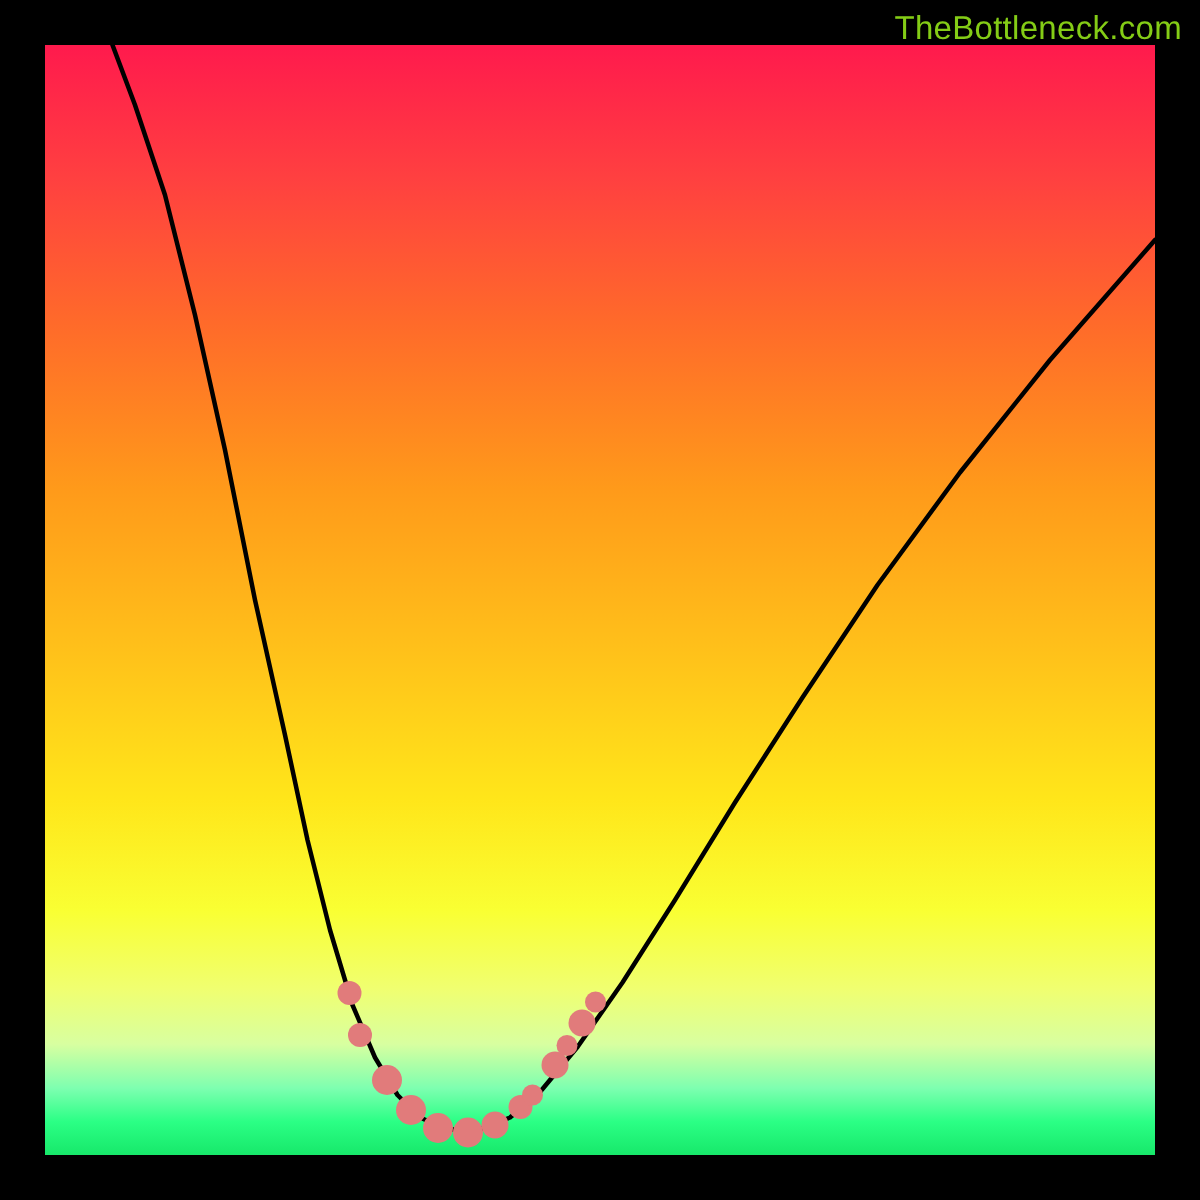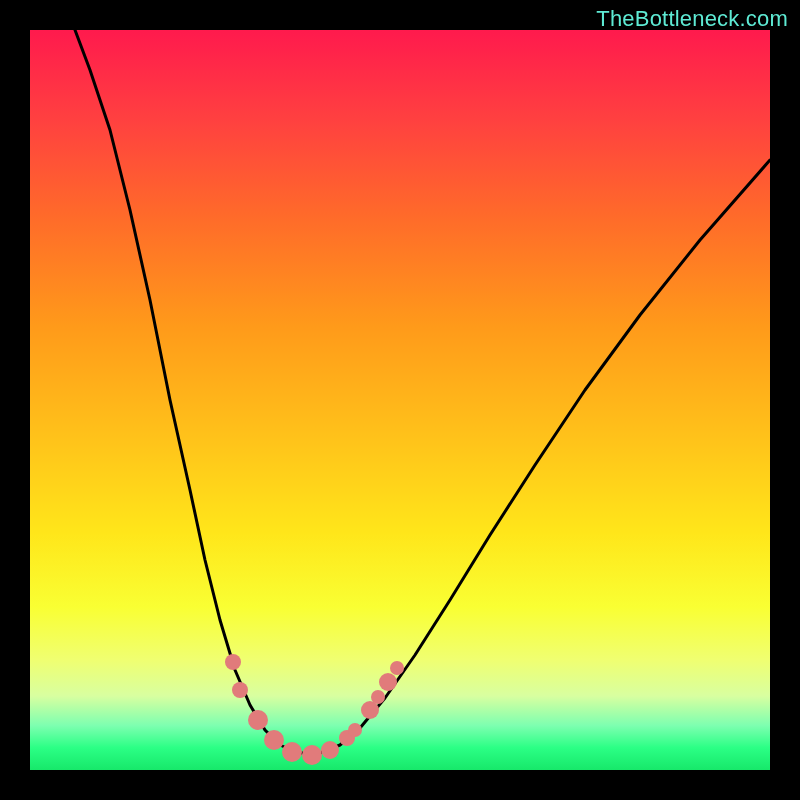--- a/index.html
+++ b/index.html
@@ -50,21 +50,21 @@
   .curve-svg {
     position: absolute;
     left: 0; top: 0;
     width: 740px;
     height: 740px;
   }
   .watermark {
     position: absolute;
     top: 6px;
     right: 12px;
-    color: #5eead4;
+    color: #84cc16;
     font-size: 22px;
     letter-spacing: 0.2px;
     user-select: none;
   }
 </style>
 </head>
 <body>
 
 <div class="frame">
 

